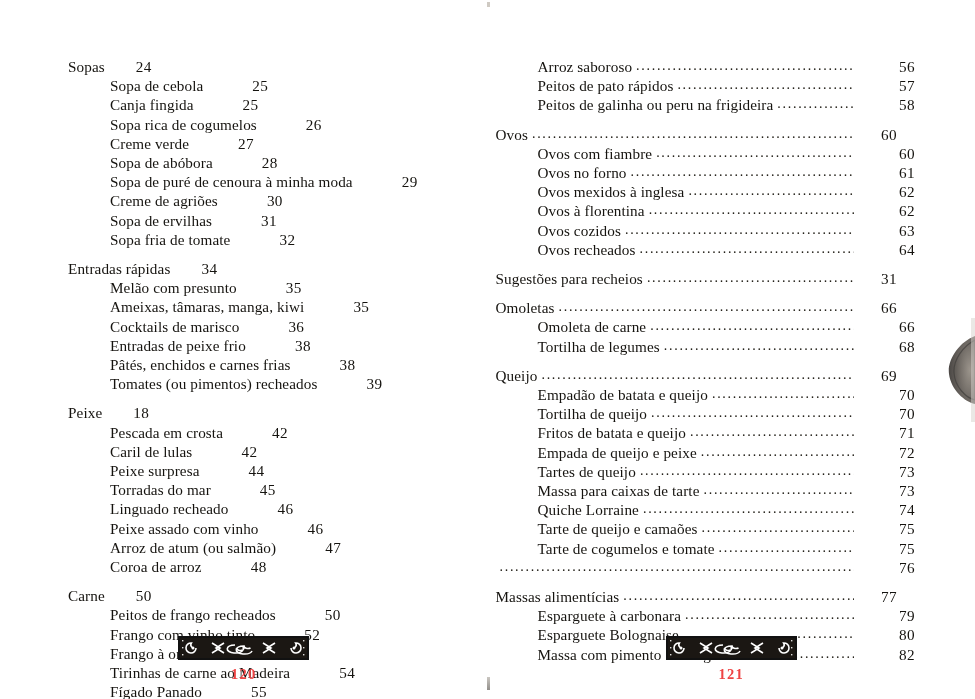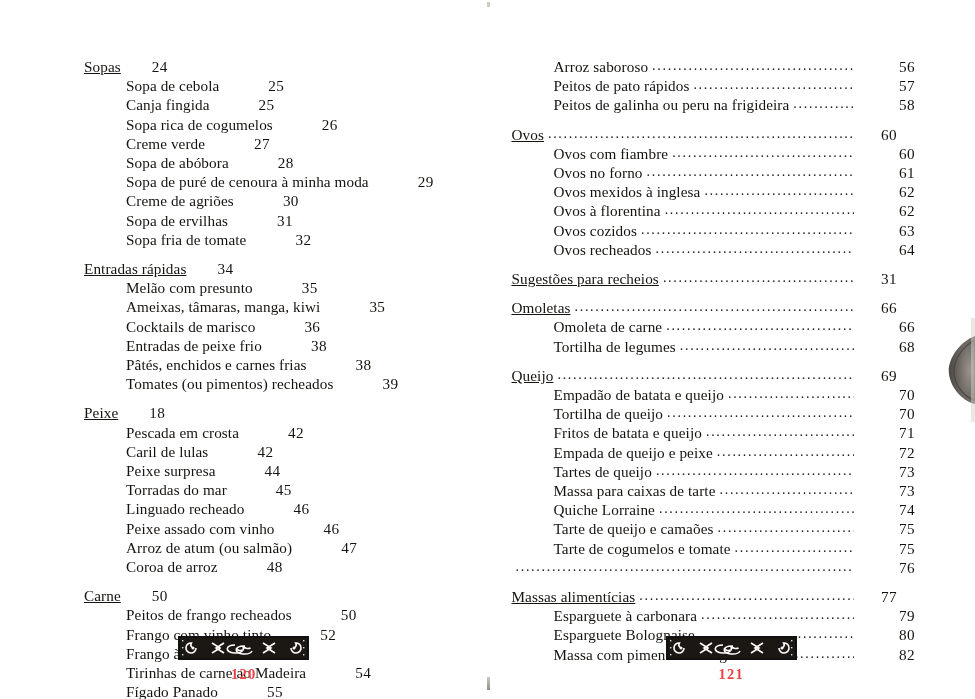--- a/index.html
+++ b/index.html
@@ -33,21 +33,21 @@
   .toc {
     position: absolute;
     top: 58px;
     left: 0;
     right: 0;
   }
   .page-left  .toc { left: 68px; right: 515px; }
   .page-right .toc { left: 8px;  right: 60px; }
 
   
-  .group { margin-bottom: 10px; margin-left: 16px; }
+  .group { margin-bottom: 10px; }
   .group:last-child { margin-bottom: 0; }
 
   .entry {
     display: flex;
     align-items: baseline;
     white-space: nowrap;
     line-height: 18.2px;
     font-size: 15.2px;
   }
   .entry .title {
@@ -69,21 +69,21 @@
              "......................................................................";
   }
   .entry .page-no {
     flex: 0 0 auto;
     width: 34px;
     text-align: left;
     padding-left: 24px;
     letter-spacing: 0.4px;
   }
 
-  .entry.section .title { padding-left: 0; text-decoration: underline; }
+  .entry.section .title { padding-left: 0; }
   .entry.item    { }
   .entry.item .title { padding-left: 42px; }
   
   .entry.item .page-no { padding-left: 24px; text-align: right; }
 
   
   .footer {
     position: absolute;
     bottom: 16px;
     left: 0;

